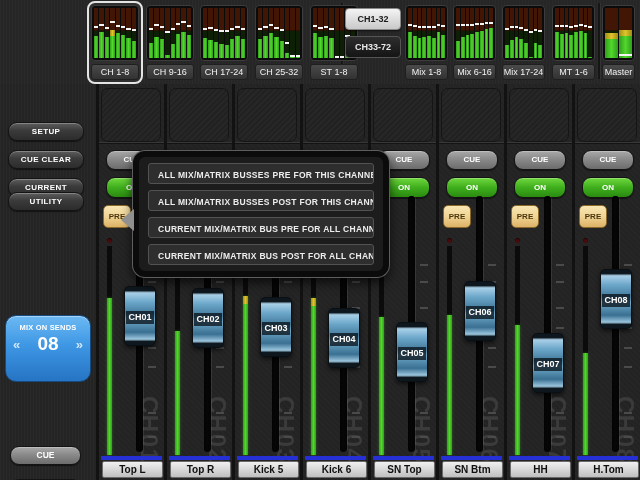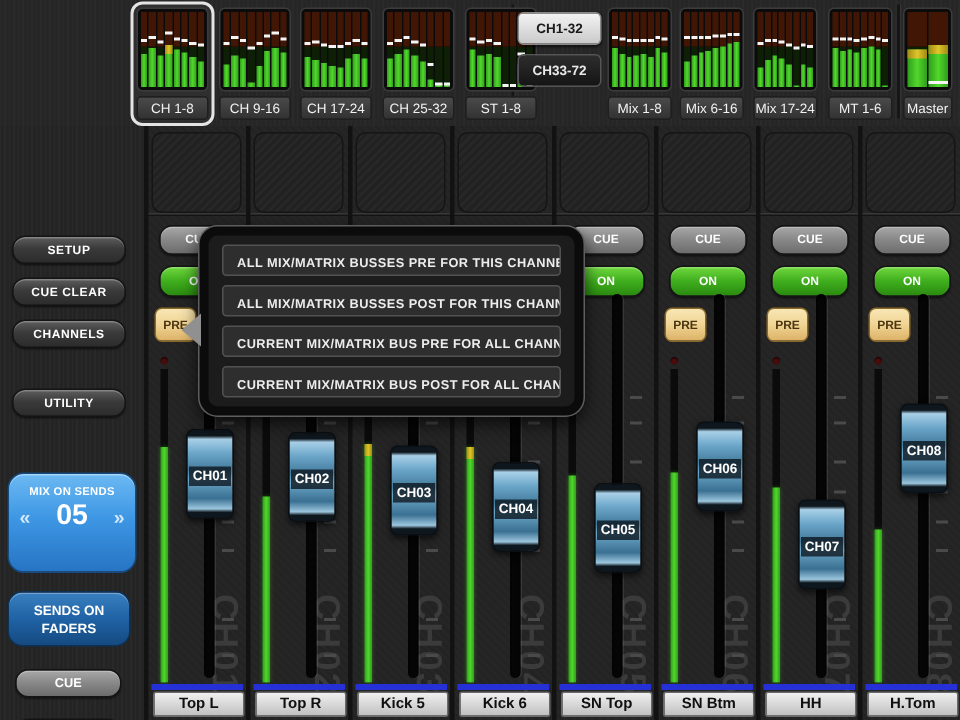--- a/index.html
+++ b/index.html
@@ -28,21 +28,21 @@
           background:linear-gradient(180deg,#4a4a4a,#323232);border:1px solid #1f1f1f;border-radius:3px;white-space:nowrap;}
   .bankbtn{position:absolute;left:345px;width:54px;height:20px;border-radius:4px;text-align:center;
            line-height:20px;font-size:9px;font-weight:bold;}
   .bankbtn.active{background:linear-gradient(180deg,#f4f4f4,#c9c9c9);color:#1a1a1a;border:1px solid #8a8a8a;box-shadow:0 1px 2px rgba(0,0,0,.6);}
   .bankbtn.inactive{background:linear-gradient(180deg,#2d2d2d,#151515);color:#e8e8e8;border:1px solid #555;}
   
   .sidebar{position:absolute;left:0;top:84px;width:96px;height:396px;background:#242424;
            background-image:repeating-linear-gradient(90deg,rgba(255,255,255,.025) 0 1px,transparent 1px 3px);}
   .pill{position:absolute;border-radius:9px;text-align:center;font-weight:bold;color:#fff;
         border:1px solid #141414;box-shadow:inset 0 1px 0 rgba(255,255,255,.25),0 1px 1px rgba(0,0,0,.5);}
-  .pill.metal{background:linear-gradient(180deg,#5e5e5e,#3a3a3a 45%,#2c2c2c);margin-top:35px;}
+  .pill.metal{background:linear-gradient(180deg,#5e5e5e,#3a3a3a 45%,#2c2c2c);}
   .pill.gray{background:linear-gradient(180deg,#a9a9a9,#8a8a8a 45%,#6c6c6c);}
   .pill.green{background:linear-gradient(180deg,#6fd83e,var(--on-green,#3fae1d) 50%,#2a8a10);}
   .sb-btn{left:8px;width:74px;height:17px;line-height:17px;font-size:8px;letter-spacing:.4px;}
   .mixpanel{position:absolute;left:5px;top:231px;width:84px;height:65px;border-radius:11px;
             background:linear-gradient(180deg,#6cb9f3,var(--mix-blue,#3e97e4) 45%,#2674c4);
             border:1px solid #174a7e;color:#fff;text-align:center;box-shadow:inset 0 1px 0 rgba(255,255,255,.4);}
   .mix-title{font-size:7.5px;font-weight:bold;margin-top:7px;letter-spacing:.2px;}
   .mix-row{display:flex;align-items:center;justify-content:space-between;padding:0 7px;margin-top:1px;}
   .mix-num{font-size:19px;font-weight:bold;}
   .chev{font-size:13px;font-weight:bold;color:#cfe7fb;}
@@ -456,34 +456,30 @@
     <div id="bank-buttons">
         <div class="bankbtn active" style="top: 8px;">CH1-32</div>
         <div class="bankbtn inactive" style="top: 36px;">CH33-72</div>
       </div>
   </div>
 
   <div class="sidebar">
     <div id="sidebar-buttons">
         <div class="pill metal sb-btn" style="top: 38px;">SETUP</div>
         <div class="pill metal sb-btn" style="top: 66px;">CUE CLEAR</div>
-        <div class="pill metal sb-btn" style="top: 94px;">CHANNELS</div>
-        <div class="pill metal sb-btn" style="top: 140px;">UTILITY</div>
+        <div class="pill metal sb-btn" style="top: 94px;">CURRENT</div>
+        <div class="pill metal sb-btn" style="top: 108px;">UTILITY</div>
       </div>
     <div class="mixpanel">
       <div class="mix-title">MIX ON SENDS</div>
       <div class="mix-row">
         <span class="chev">«</span>
-        <span class="mix-num">05</span>
+        <span class="mix-num">08</span>
         <span class="chev">»</span>
       </div>
-    </div>
-    <div class="sendsbtn">
-      <div>SENDS ON</div>
-      <div>FADERS</div>
     </div>
     <div class="pill gray cue-side">CUE</div>
     <div class="pill green on-side">ON</div>
 
   </div>
 
   <div class="strips" id="strips">
       <div class="strip" style="left: 0px;">
         <div class="toppanel"></div>
         <div class="stripsep"></div>

